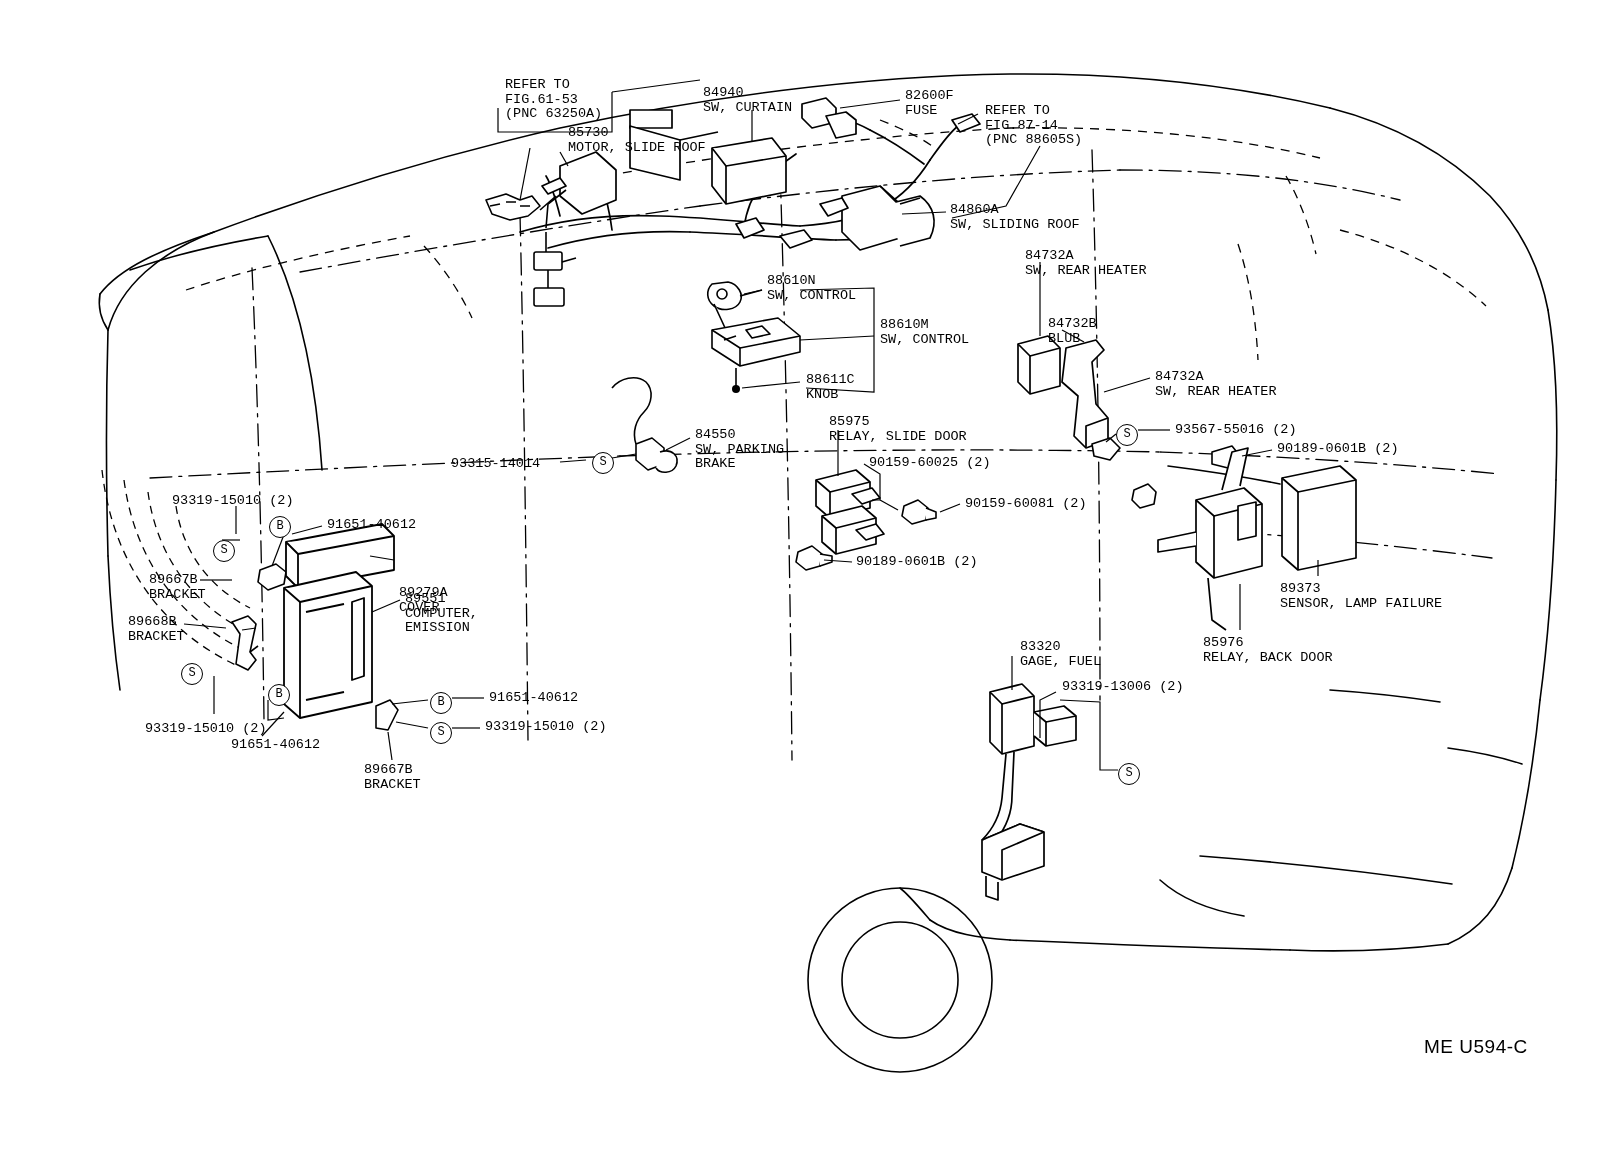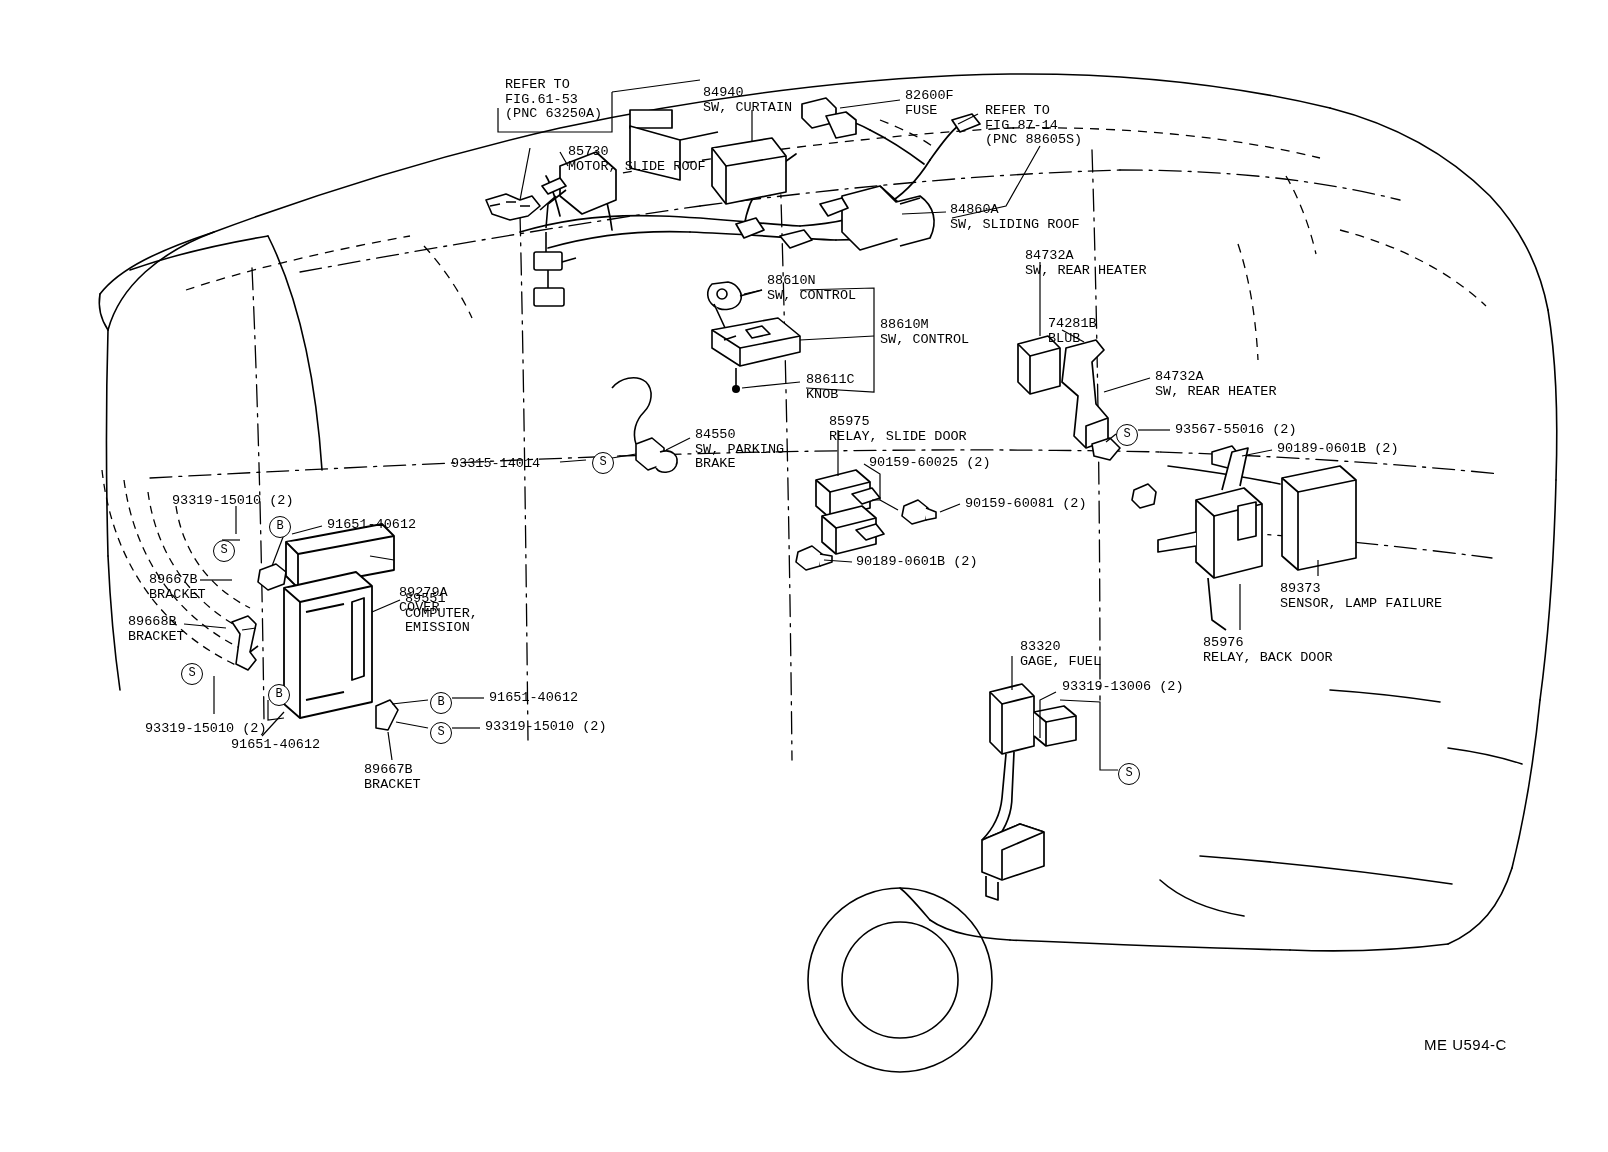--- a/index.html
+++ b/index.html
@@ -26,21 +26,21 @@
     font-family: "Liberation Mono", monospace;
     font-size: 13.5px;
     line-height: 14.5px;
     color: #000000;
     white-space: pre;
     letter-spacing: 0px;
   }
   .code {
     position: absolute;
     font-family: "Liberation Sans", sans-serif;
-    font-size: 15px;
+    font-size: 19px;
     color: #000000;
     white-space: pre;
     letter-spacing: 0.5px;
   }
   .wm {
     position: absolute;
     left: 430px;
     top: 498px;
     width: 680px;
     height: 110px;
@@ -389,34 +389,34 @@
       <path d="M262 736 L 284 712"></path>
       <path d="M392 760 L 388 732"></path>
     </g>
   </svg>
 
 
   <div id="labels">
       <div class="lbl" style="left: 505px; top: 78px;">REFER TO
 FIG.61-53
 (PNC 63250A)</div>
-      <div class="lbl" style="left: 568px; top: 145px;">85730
+      <div class="lbl" style="left: 568px; top: 126px;">85730
 MOTOR, SLIDE ROOF</div>
       <div class="lbl" style="left: 703px; top: 86px;">84940
 SW, CURTAIN</div>
       <div class="lbl" style="left: 905px; top: 89px;">82600F
 FUSE</div>
       <div class="lbl" style="left: 985px; top: 104px;">REFER TO
 FIG.87-14
 (PNC 88605S)</div>
       <div class="lbl" style="left: 950px; top: 203px;">84860A
 SW, SLIDING ROOF</div>
       <div class="lbl" style="left: 1025px; top: 249px;">84732A
 SW, REAR HEATER</div>
-      <div class="lbl" style="left: 1048px; top: 317px;">74281B
+      <div class="lbl" style="left: 1048px; top: 317px;">84732B
 BLUB</div>
       <div class="lbl" style="left: 767px; top: 274px;">88610N
 SW, CONTROL</div>
       <div class="lbl" style="left: 880px; top: 318px;">88610M
 SW, CONTROL</div>
       <div class="lbl" style="left: 806px; top: 373px;">88611C
 KNOB</div>
       <div class="lbl" style="left: 1155px; top: 370px;">84732A
 SW, REAR HEATER</div>
       <div class="lbl" style="left: 1175px; top: 423px;">93567-55016 (2)</div>

